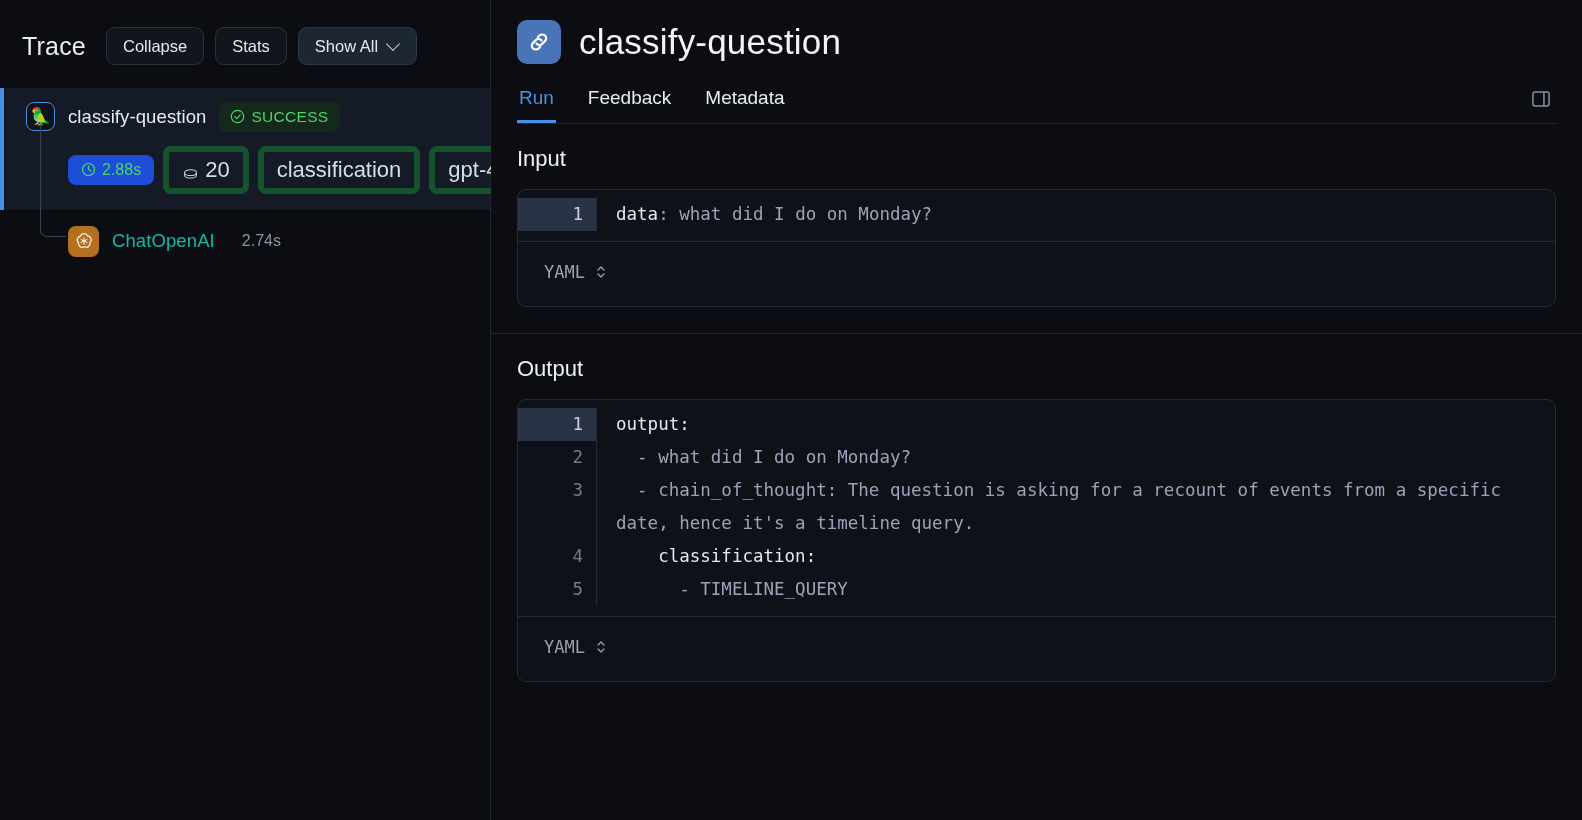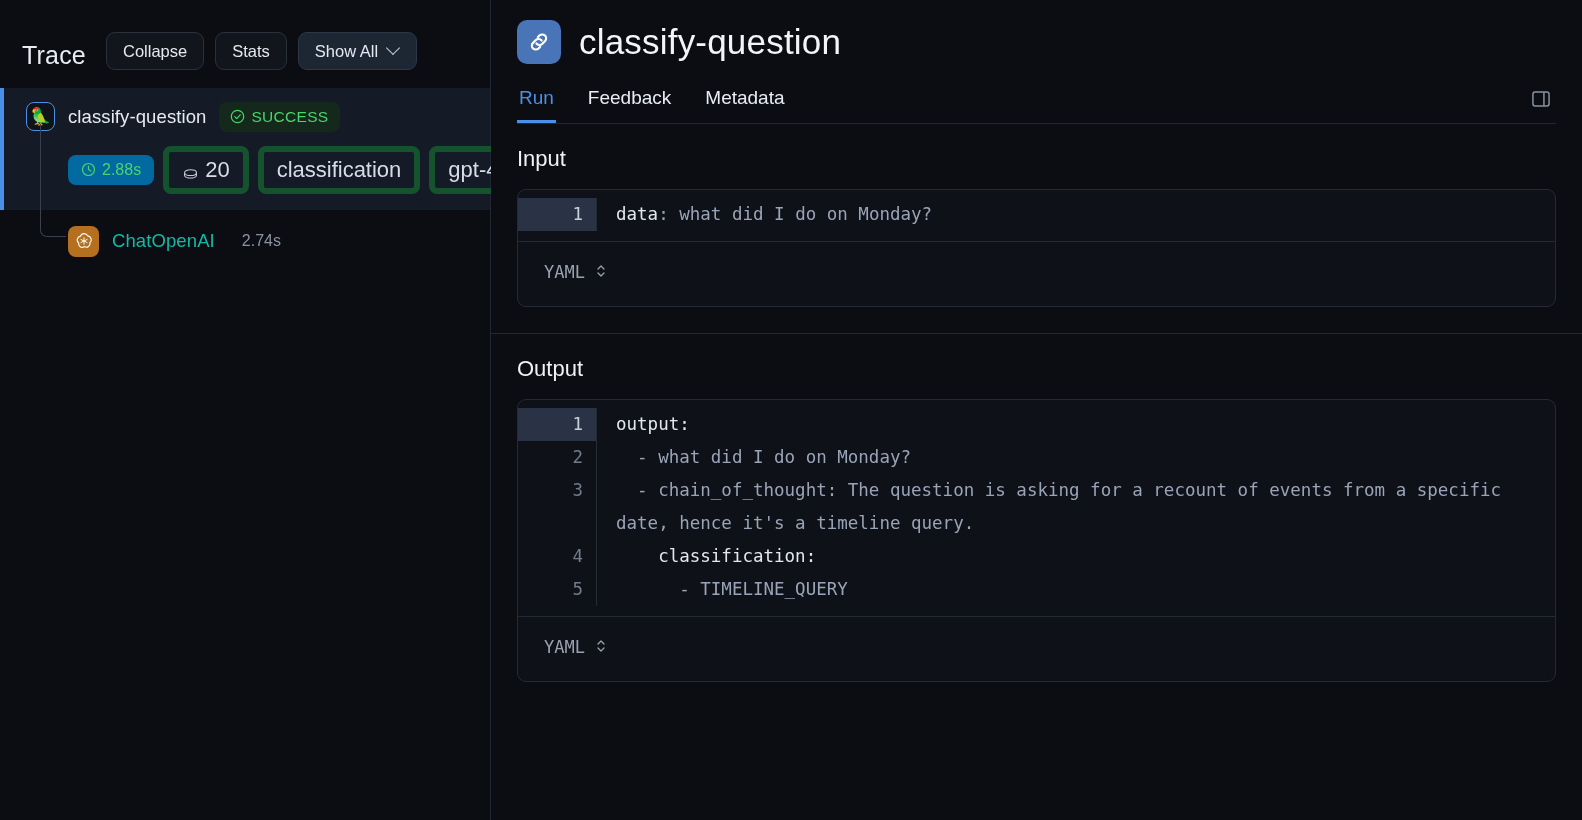--- a/index.html
+++ b/index.html
@@ -16,21 +16,21 @@
   .left-panel {
     width: 491px;
     height: 820px;
     background: #0b0d12;
     border-right: 1px solid #222833;
     flex: 0 0 491px;
     position: relative;
   }
   .trace-toolbar {
     display: flex;
-    align-items: flex-end;
+    align-items: center;
     gap: 11px;
     padding: 22px 16px 18px 22px;
     height: 88px;
   }
   .trace-title {
     font-size: 25px;
     color: #e9ecf2;
     font-weight: 400;
     letter-spacing: .2px;
     margin-right: 9px;
@@ -131,21 +131,21 @@
     padding: 7px 11px;
     white-space: nowrap;
   }
   .badge.success {
     background: #14291b;
     color: #4ad46a;
     font-size: 15.5px;
     letter-spacing: .3px;
   }
   .badge.latency {
-    background: #0369a1;
+    background: #1d4ed8;
     color: #4ad46a;
     font-size: 16px;
     padding: 7px 13px;
   }
   .badge.plain {
     border: 6px solid #14532d;
     color: #d7dde7;
     background: transparent;
     padding: 7px 13px;
     font-size: 22px;
@@ -271,21 +271,21 @@
   .k-punc { color: #98a2b3; }
   .k-val { color: #9aa4b8; }
   .code-foot {
     border-top: 1px solid #242b36;
     padding: 20px 26px 24px 26px;
     display: flex;
     align-items: center;
   }
   .lang-select {
     display: inline-flex;
-    align-items: flex-start;
+    align-items: center;
     gap: 10px;
     color: #9aa2b1;
     font-family: "DejaVu Sans Mono", monospace;
     font-size: 17px;
   }
   .updown { display: inline-block; width: 12px; height: 18px; }
 </style>
 </head>
 <body>
 

